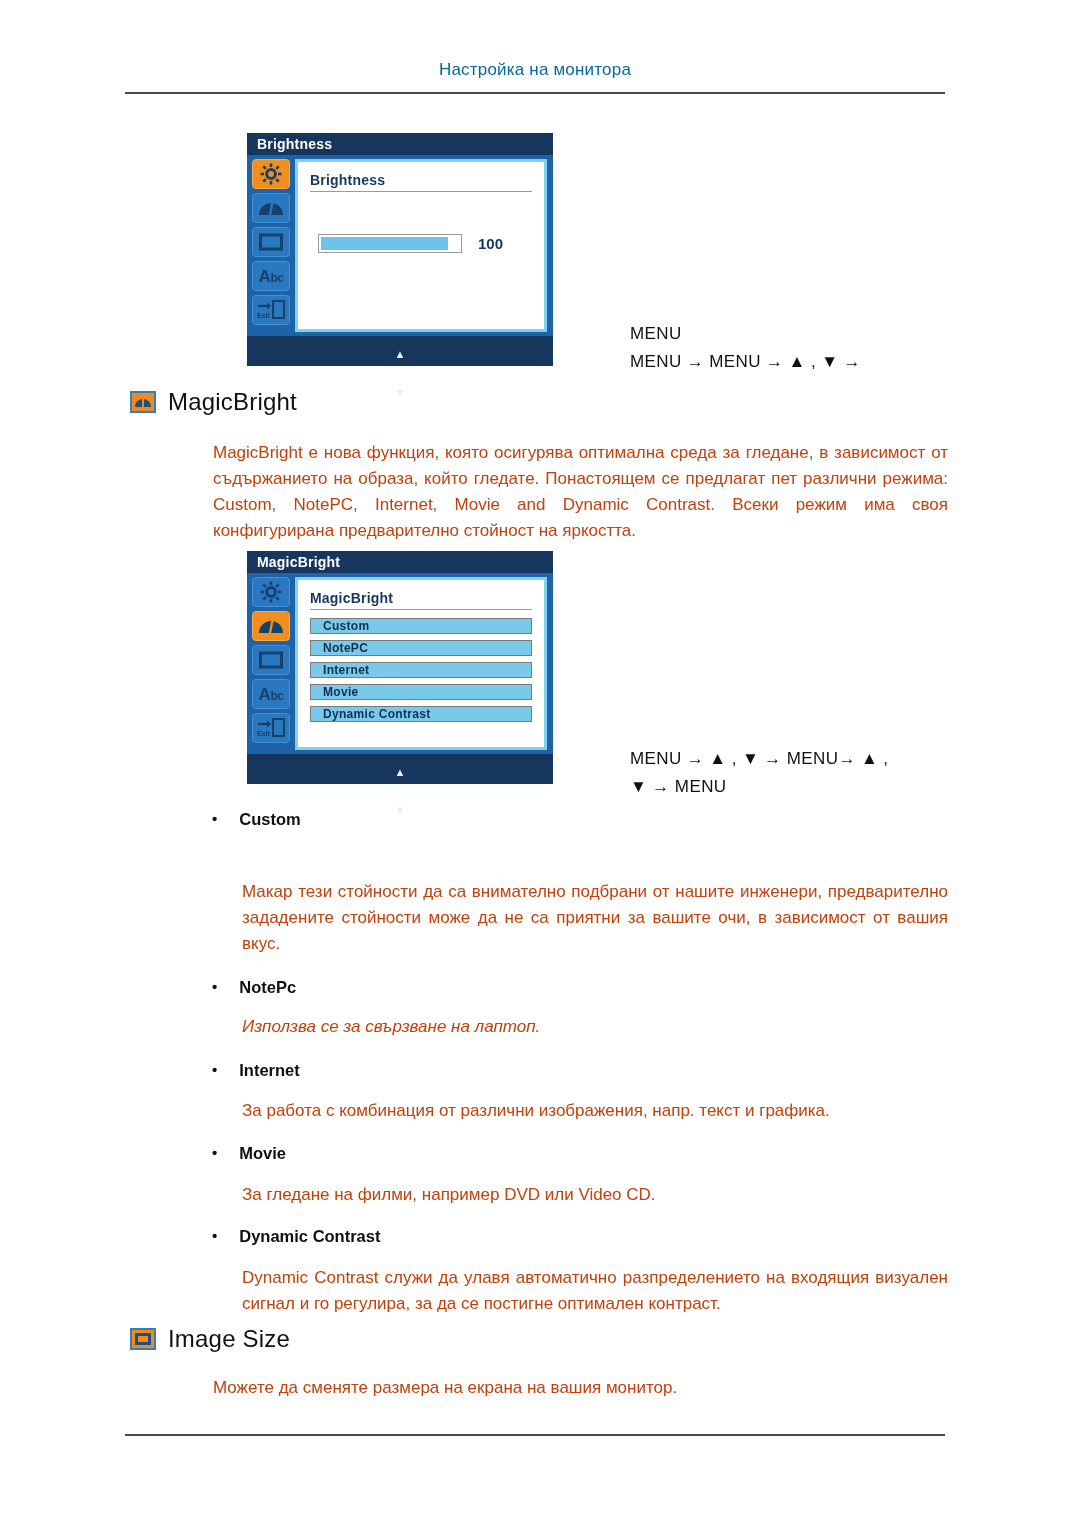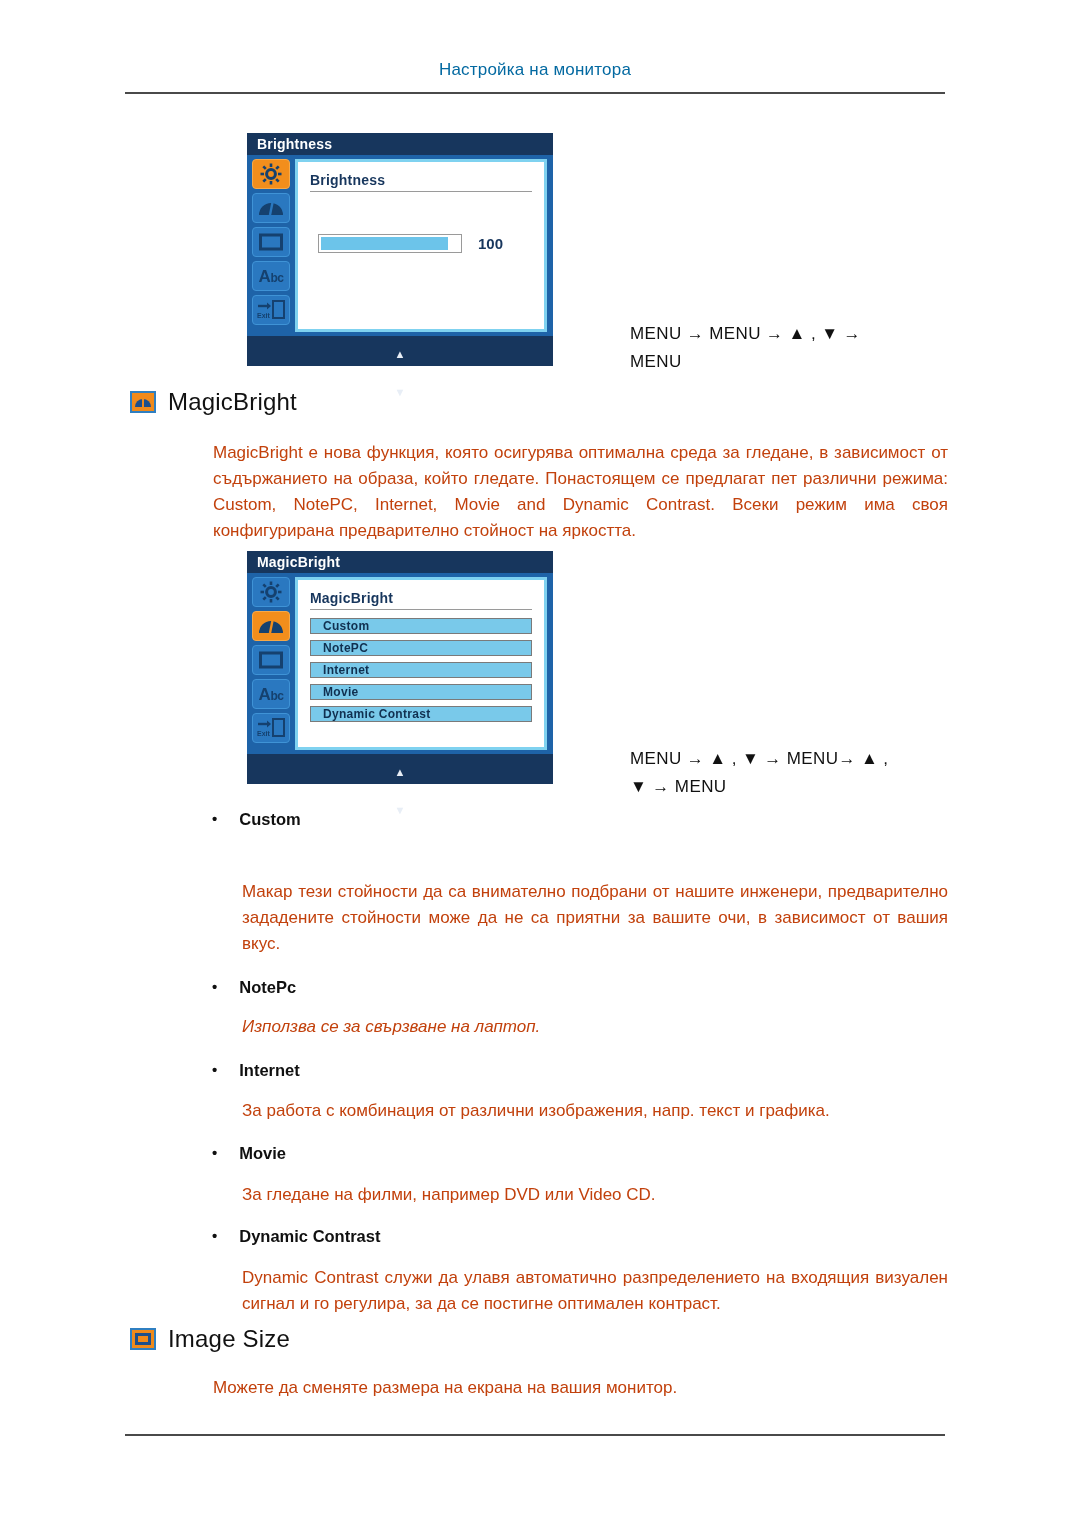--- a/index.html
+++ b/index.html
@@ -361,22 +361,22 @@
       </div>
     </div>
     <div class="osd-footer">
       <span>Enter</span>
       <span class="tri">▲</span>
       <span class="tri">▼</span>
     </div>
   </div>
 
   <div class="keyseq" style="left:630px; top:320px; width:300px;">
+    <div>MENU</div>
     <div>MENU → MENU → ▲ , ▼ →</div>
-    <div>MENU</div>
   </div>
 
   <div class="section-head" style="left:130px; top:388px;">
     <span class="head-icon gauge"></span>
     <span class="head-text">MagicBright</span>
   </div>
 
   <div class="para" style="left:213px; top:440px; width:735px;">MagicBright е нова функция, която осигурява оптимална среда за гледане, в зависимост от съдържанието на образа, който гледате. Понастоящем се предлагат пет различни режима: Custom, NotePC, Internet, Movie and Dynamic Contrast. Всеки режим има своя конфигурирана предварително стойност на яркостта.</div>
 
   <div class="osd" style="left:247px; top:551px;">

